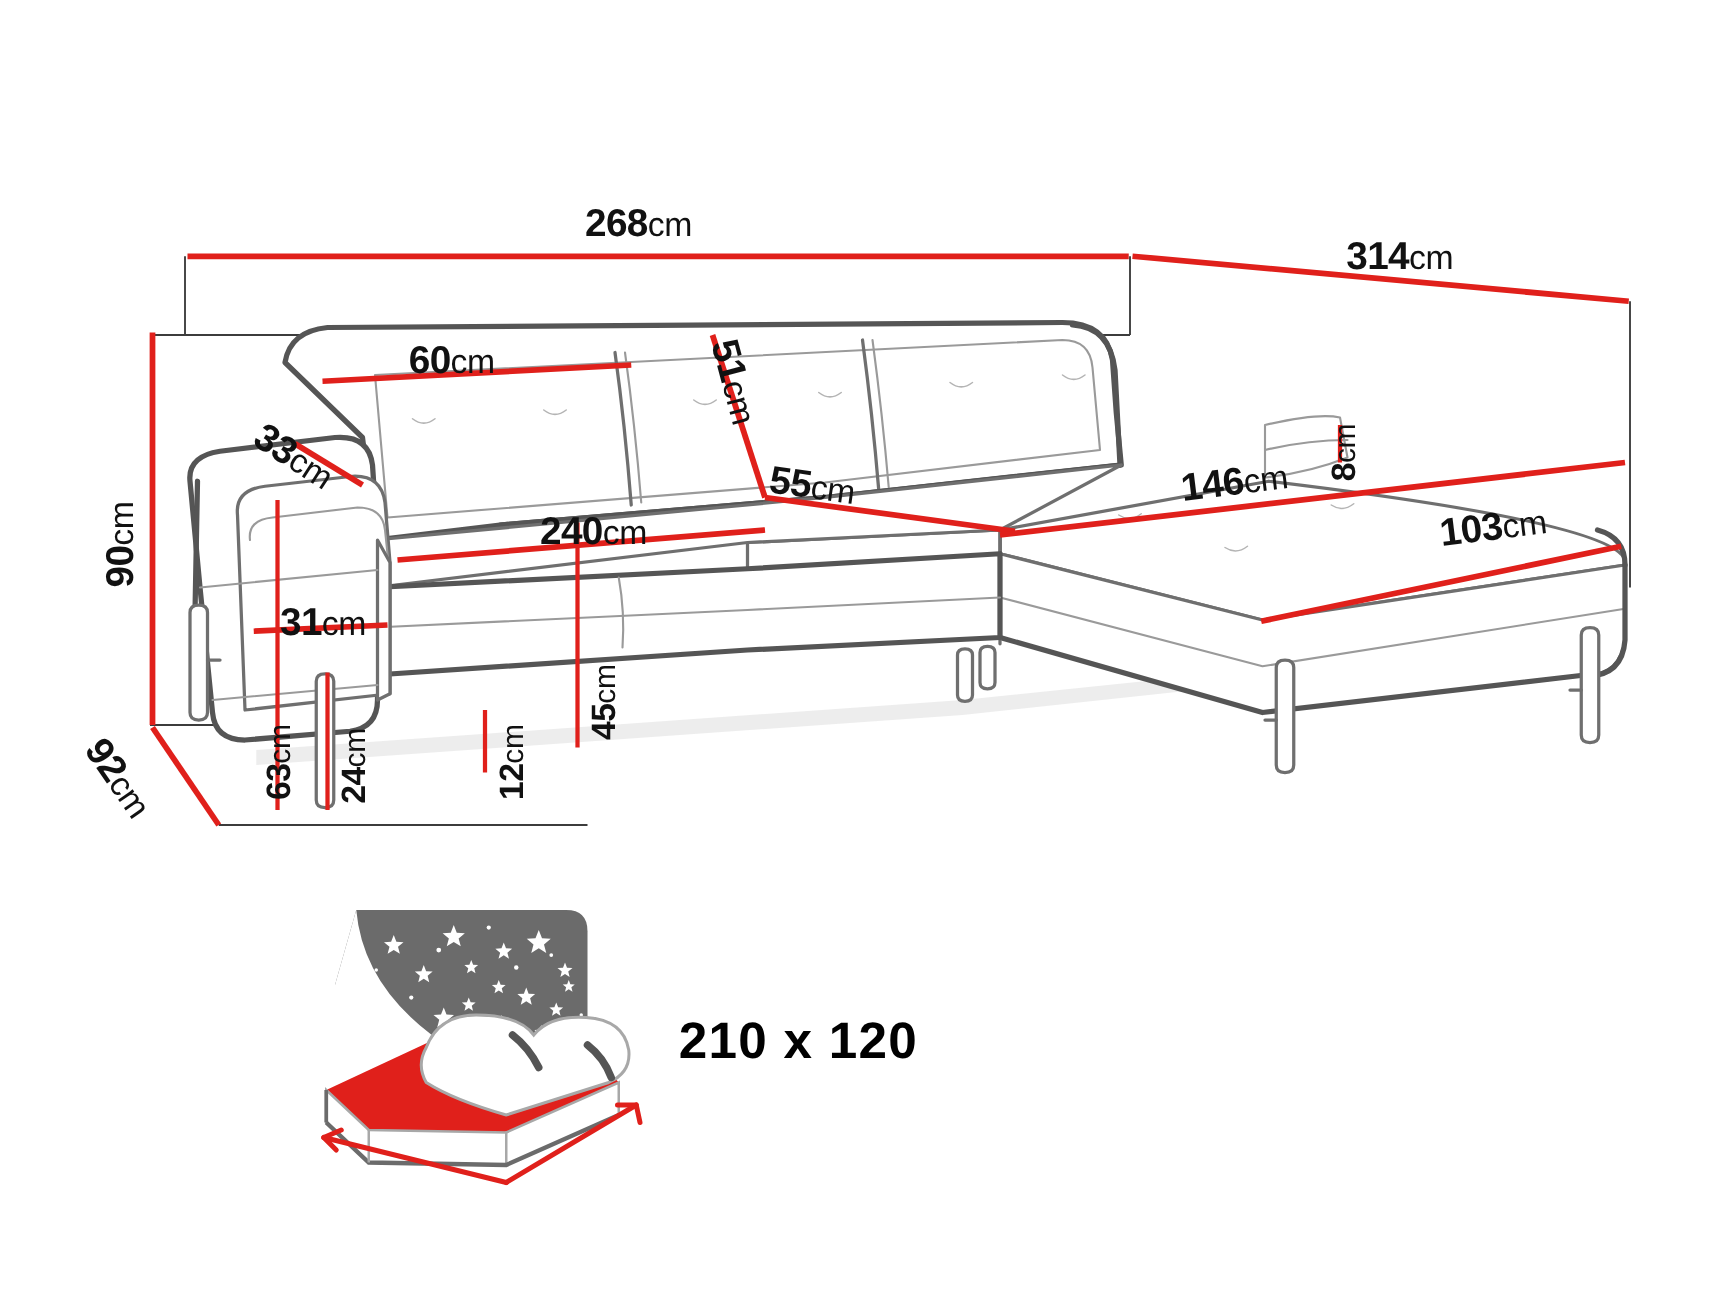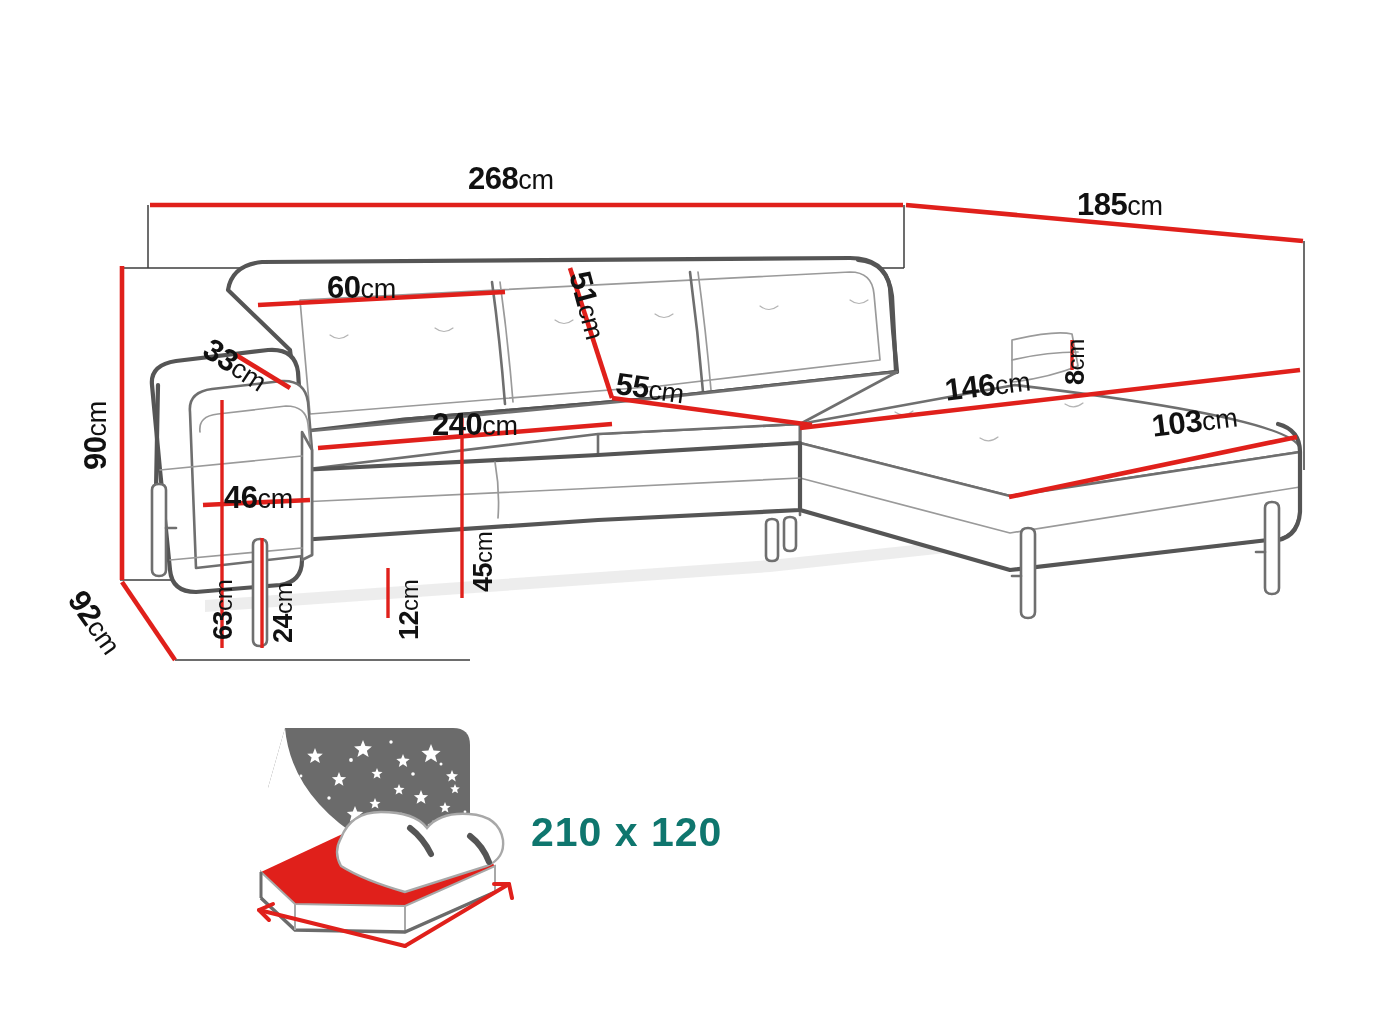--- a/index.html
+++ b/index.html
@@ -13,22 +13,22 @@
   svg{display:block;}
 
   
   .dim{position:absolute;white-space:nowrap;color:#111111;line-height:1;}
   .dim .num{font-weight:bold;font-size:31px;letter-spacing:-0.5px;}
   .dim .unit{font-weight:normal;font-size:27px;letter-spacing:-0.3px;}
   .dim.small .num{font-size:27px;}
   .dim.small .unit{font-size:24px;}
 
   .bed-size{
-    position:absolute;color:#0f766e;font-weight:bold;
-    font-size:41px;letter-spacing:1px;white-space:nowrap;line-height:1;
+    position:absolute;color:#000000;font-weight:bold;
+    font-size:41px;letter-spacing:1px;white-space:nowrap;line-height:1;margin-left:12px;
   }
 </style>
 </head>
 <body>
 
 <div id="stage">
 
   <svg width="1376" height="1032" viewBox="0 0 1376 1032">
 
     <defs>
@@ -306,21 +306,21 @@
         <path d="M254,164 l-15,0 M254,164 l3,14"></path>
       </g>
     </g>
   </svg>
 
   <div class="dim" style="left:468px; top:163px;">
     <span class="num">268</span><span class="unit">cm</span>
   </div>
 
   <div class="dim" style="left:1077px; top:189px;">
-    <span class="num">185</span><span class="unit">cm</span>
+    <span class="num">314</span><span class="unit">cm</span>
   </div>
 
   <div class="dim" style="left:327px; top:272px;">
     <span class="num">60</span><span class="unit">cm</span>
   </div>
 
   <div class="dim" style="left:215px; top:333px; transform:rotate(33deg); transform-origin:left top;">
     <span class="num">33</span><span class="unit">cm</span>
   </div>
 
@@ -338,21 +338,21 @@
 
   <div class="dim" style="left:88px; top:585px; transform:rotate(55deg); transform-origin:left top;">
     <span class="num">92</span><span class="unit">cm</span>
   </div>
 
   <div class="dim" style="left:432px; top:409px;">
     <span class="num">240</span><span class="unit">cm</span>
   </div>
 
   <div class="dim" style="left:224px; top:482px;">
-    <span class="num">46</span><span class="unit">cm</span>
+    <span class="num">31</span><span class="unit">cm</span>
   </div>
 
   <div class="dim small" style="left:210px; top:640px; transform:rotate(-90deg); transform-origin:left top;">
     <span class="num">63</span><span class="unit">cm</span>
   </div>
 
   <div class="dim small" style="left:270px; top:643px; transform:rotate(-90deg); transform-origin:left top;">
     <span class="num">24</span><span class="unit">cm</span>
   </div>
 

